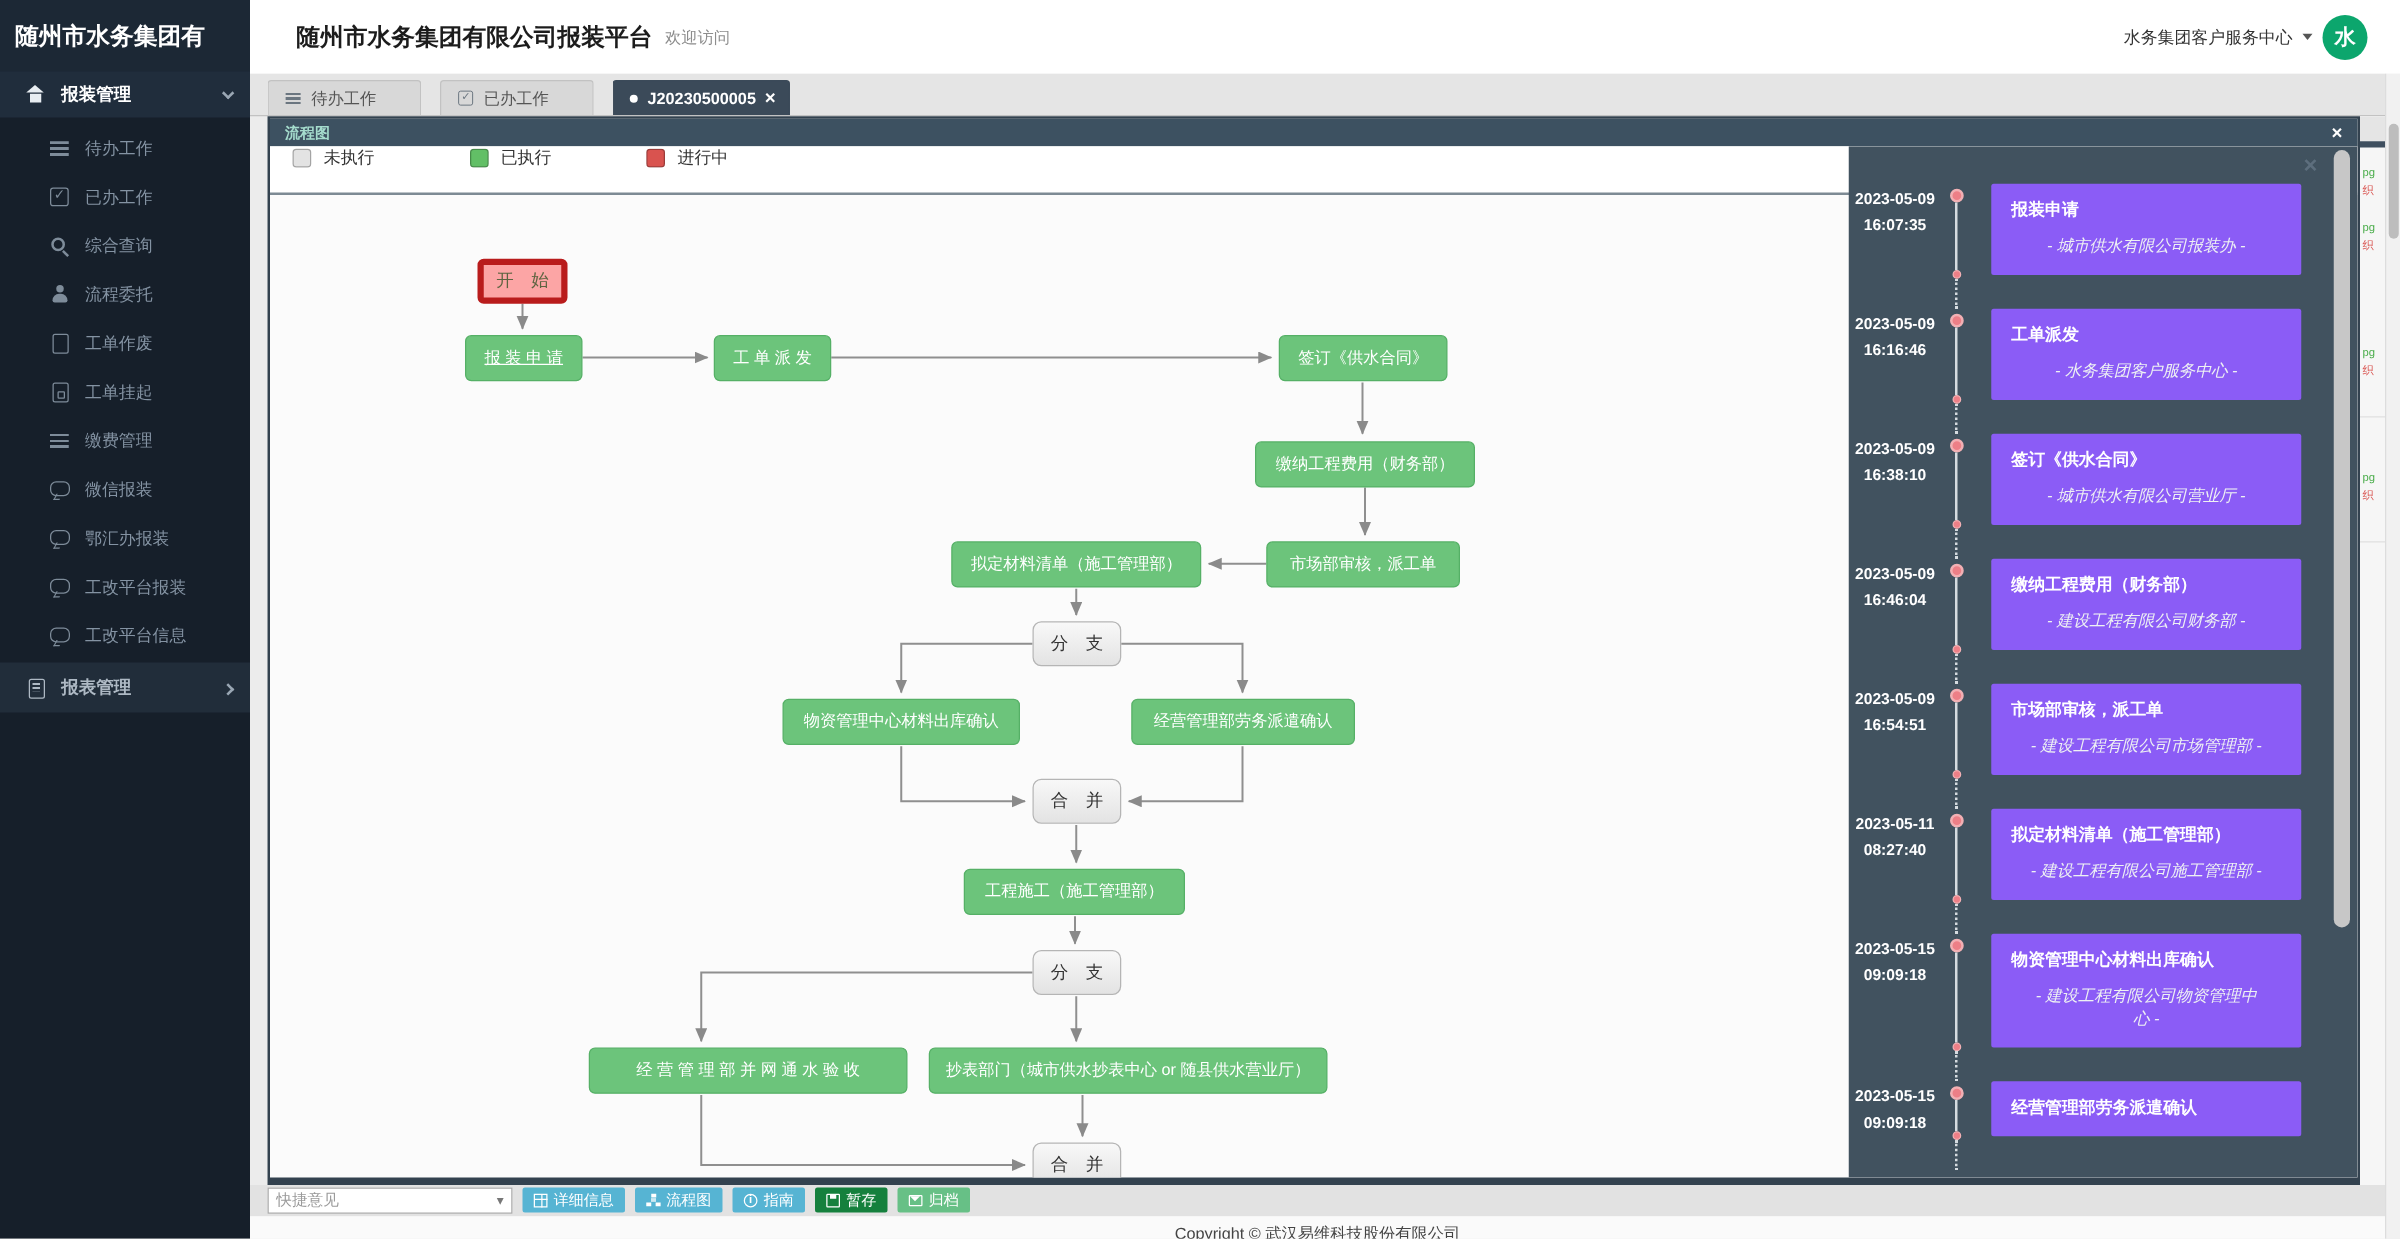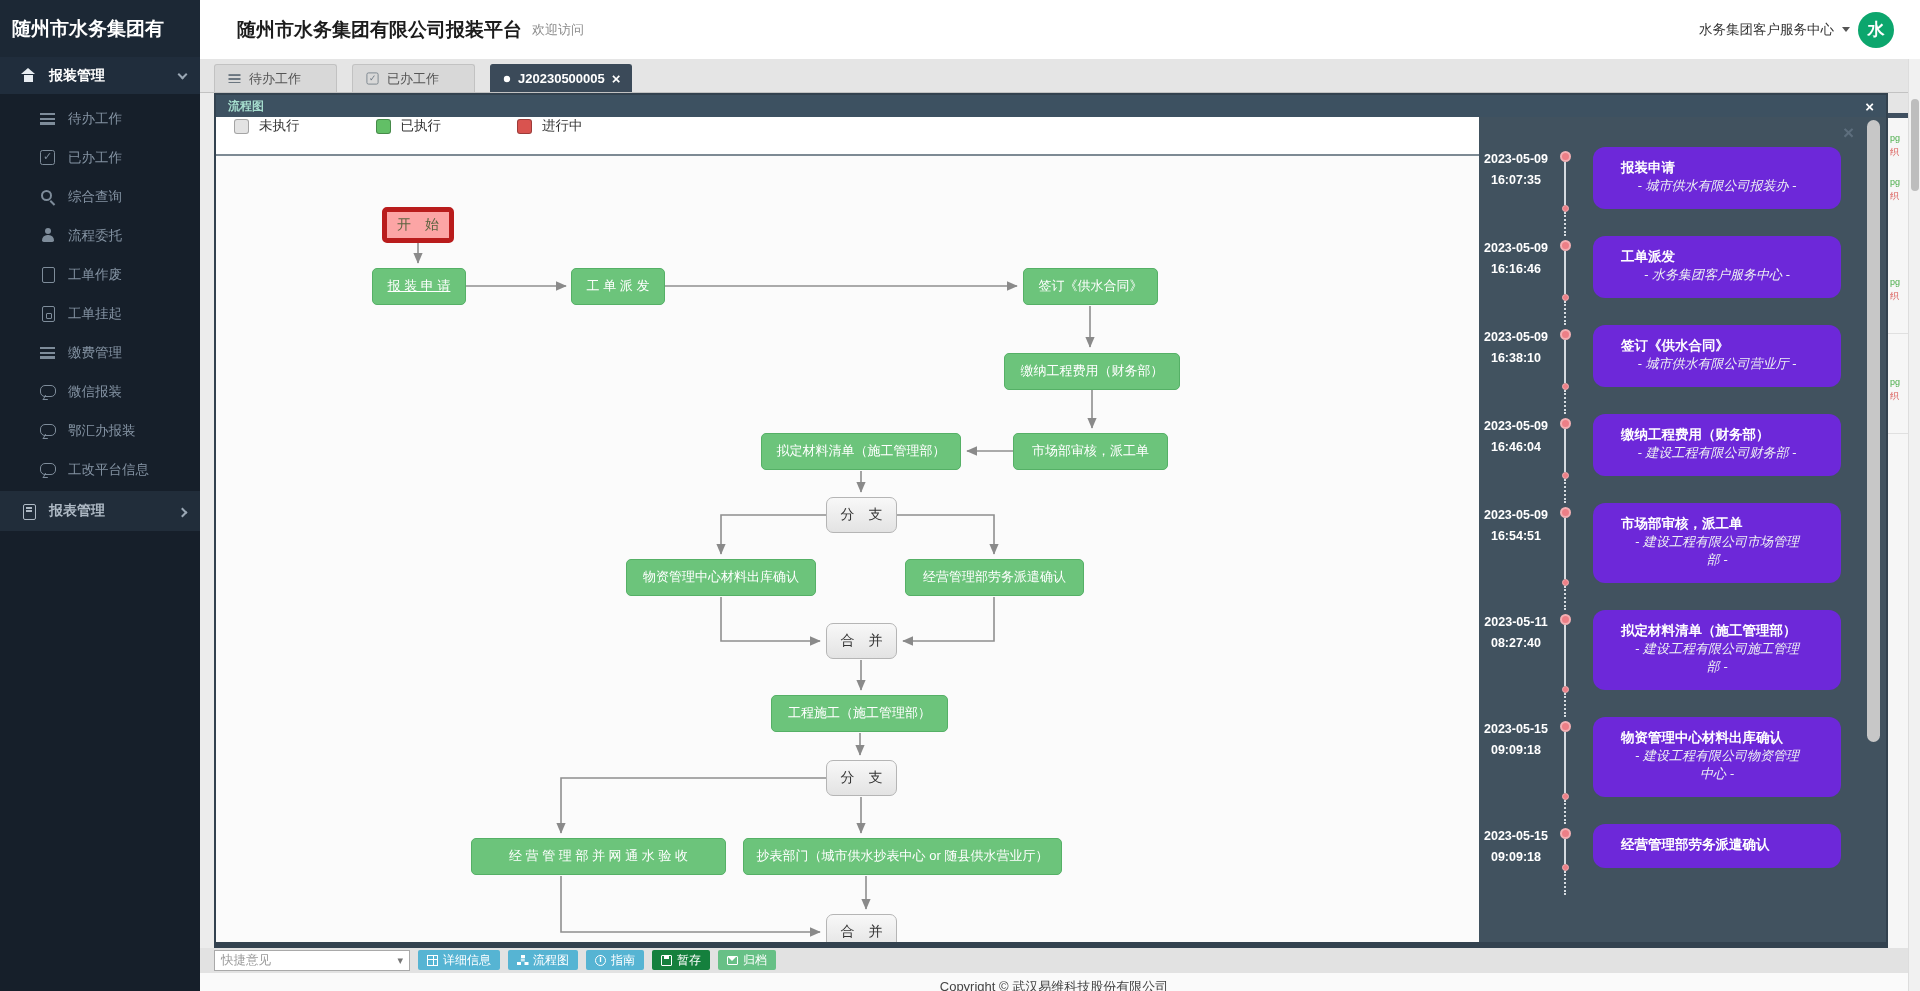--- a/index.html
+++ b/index.html
@@ -80,23 +80,23 @@
   .tl-entry{display:flex}
   .tl-time{width:74px;flex:none;text-align:center;color:#fff;font-weight:bold;font-size:12.5px;padding-top:4px}
   .tl-time .d{line-height:16px}
   .tl-time .t{line-height:16px;margin-top:5px}
   .tl-rail{width:24px;flex:none;display:flex;flex-direction:column;align-items:center}
   .tl-dot-big{width:11px;height:11px;border-radius:50%;background:#ed7f87;border:2px solid #f2b0b4;margin-top:4px;flex:none}
   .tl-line{width:2px;background:#d5dbe0;flex:1}
   .tl-dot-small{width:7px;height:7px;border-radius:50%;background:#ed7f87;border:1.5px solid #f2b0b4;flex:none}
   .tl-line-dotted{width:0;border-left:2px dotted #d5dbe0;height:24px;flex:none}
   .tl-card-wrap{flex:1;padding:0 0 27px 16px}
-  .tl-card{background:#6d28d9;border-radius:12px;padding:12px 28px 14px;color:#fff}
+  .tl-card{background:#8b5cf6;border-radius:2px;padding:12px 16px 14px;color:#fff}
   .tl-title{font-size:13.5px;font-weight:bold}
-  .tl-dept{font-size:13px;font-style:italic;color:#eef1f3;text-align:center;padding:0 14px;line-height:18px}
+  .tl-dept{margin-top:11px;font-size:13px;font-style:italic;color:#eef1f3;text-align:center;padding:0 14px;line-height:18px}
   .tl-dept:empty{display:none}
 
   
   .edge-sliver{position:absolute;left:1888px;top:93px;width:20px;height:855px;background:#f6f6f6;z-index:3;overflow:hidden}
   .edge-sliver .strip{height:20px;background:#e5e5e5}
   .edge-sliver .bar{height:5px;background:#3f4f5f}
   .frag{position:absolute;left:2px;font-size:9px;line-height:10px}
   .frag .a{color:#4cae4c;display:block}
   .frag .b{color:#d9534f;display:block;margin-top:4px}
   .edge-sliver .hr{position:absolute;left:0;width:20px;height:1px;background:#e0e0e0}
@@ -172,20 +172,24 @@
       <li class="sb-item">
         <span class="icn v-comment"></span>
         <span>微信报装</span>
       </li>
 
       <li class="sb-item">
         <span class="icn v-comment"></span>
         <span>鄂汇办报装</span>
       </li>
 
+      <li class="sb-item">
+        <span class="icn v-comment"></span>
+        <span>工改平台报装</span>
+      </li>
 
       <li class="sb-item">
         <span class="icn v-comment"></span>
         <span>工改平台信息</span>
       </li>
     </ul>
   <div class="sb-reports">
     <span class="icn v-report"></span>
     <span>报表管理</span>
     <span class="chev"></span>

